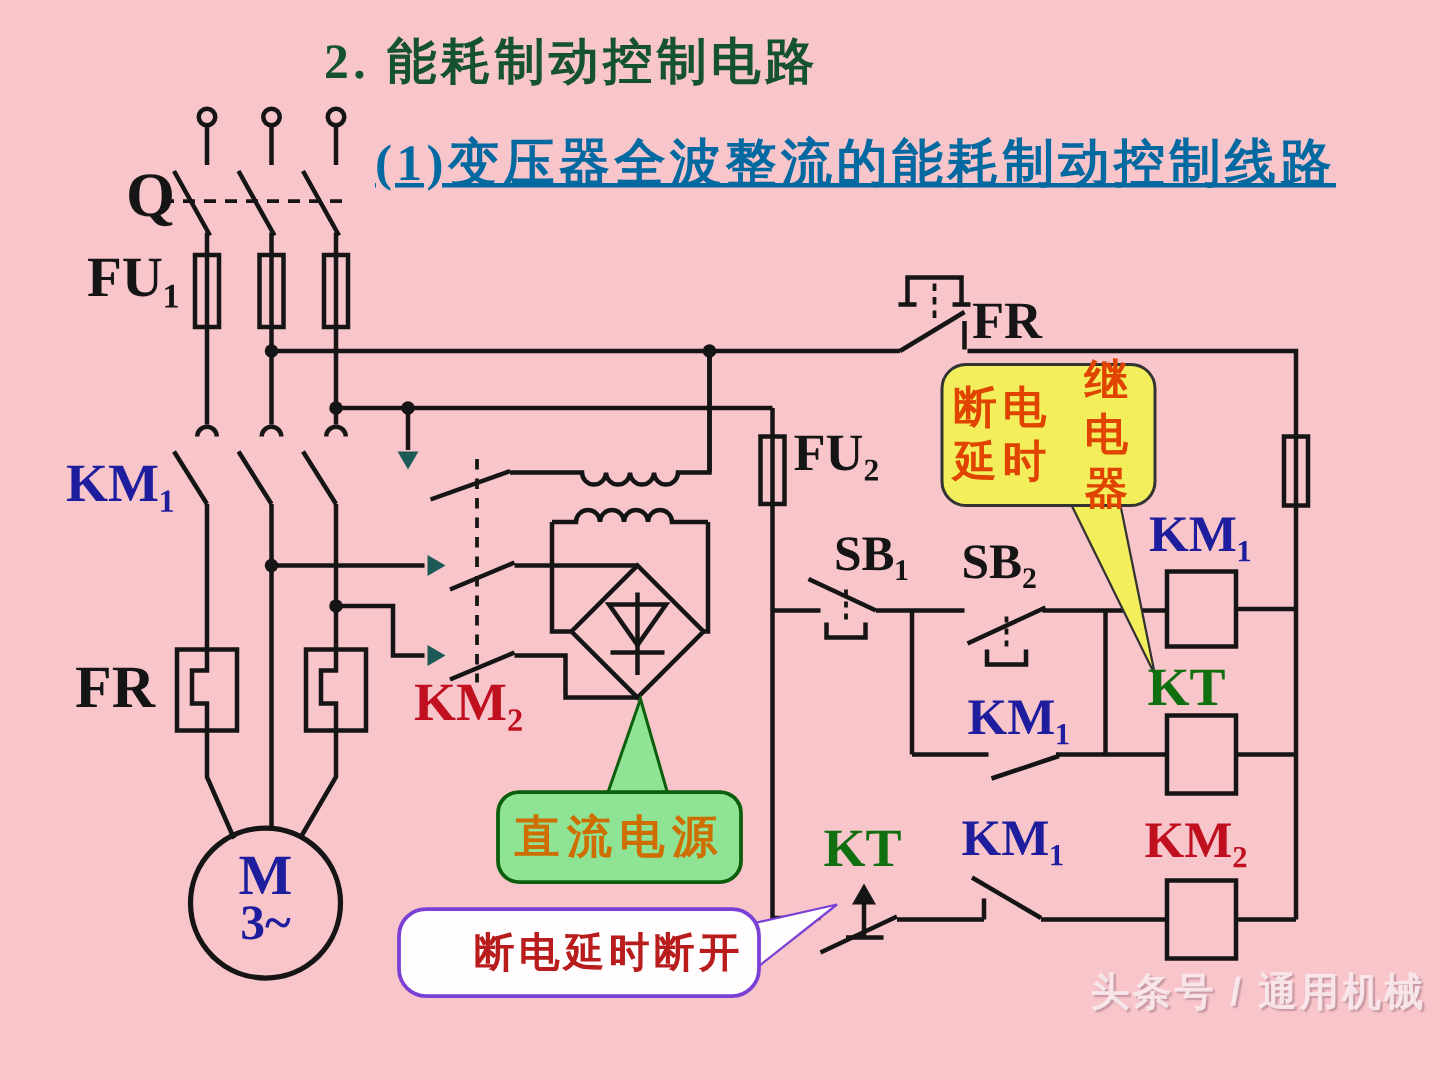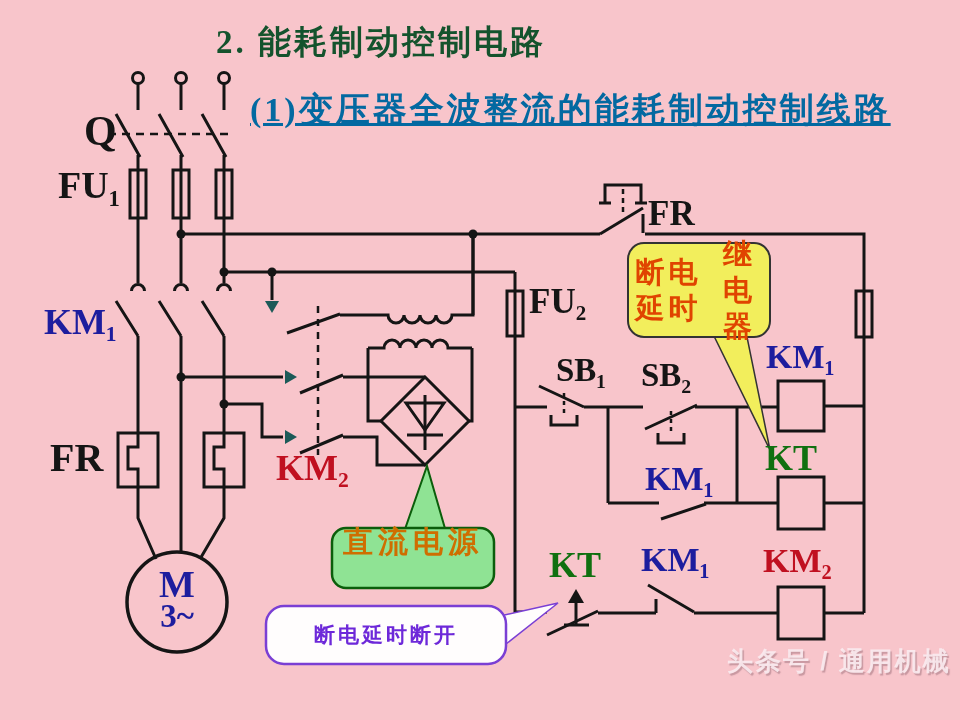--- a/index.html
+++ b/index.html
@@ -11,21 +11,21 @@
   .lbl{position:absolute;font-weight:bold;white-space:nowrap;line-height:1;}
   .black{color:#151515;}
   .blue{color:#1d1d9e;}
   .dkred{color:#c01020;}
   .green{color:#107010;}
   .title{color:#14532d;font-size:33px;letter-spacing:3px;}
   .subtitle{color:#0369a1;font-size:34px;letter-spacing:3px;text-decoration:underline;}
   .bubble-text{position:absolute;display:flex;flex-direction:row;align-items:center;justify-content:center;font-weight:bold;text-align:center;}
   .yellow-text{color:#e04400;font-size:29px;letter-spacing:4px;line-height:1.25;}
   .dc-text{color:#cf6e00;font-size:30px;letter-spacing:5px;}
-  .open-text{color:#6d28d9;font-size:21px;letter-spacing:3px;}
+  .open-text{color:#b91c1c;font-size:27px;letter-spacing:3px;padding-left:20px;}
   .watermark{position:absolute;font-family:"Liberation Sans","DejaVu Sans",sans-serif;font-weight:bold;
     color:rgba(250,235,240,0.9);text-shadow:1.5px 1.5px 1px rgba(160,115,125,0.55);font-size:26px;letter-spacing:2px;}
   svg{position:absolute;left:0;top:0;}
   svg *{vector-effect:none;}
 </style>
 </head>
 <body>
 
 <div class="stage">
 
@@ -201,18 +201,18 @@
   <div class="lbl blue" style="left:766px;top:340px;font-size:34px;">KM₁</div>
   <div class="lbl green" style="left:765px;top:440px;font-size:36px;">KT</div>
   <div class="lbl dkred" style="left:763px;top:544px;font-size:34px;">KM₂</div>
   <div class="lbl green" style="left:549px;top:547px;font-size:36px;">KT</div>
   <div class="lbl blue" style="left:641px;top:543px;font-size:34px;">KM₁</div>
 
   <div class="bubble-text yellow-text" style="left:628px;top:243px;width:142px;height:94px;">
     <div>断电延时</div>
     <div>继电器</div>
   </div>
-  <div class="bubble-text dc-text" style="left:332px;top:512px;width:162px;height:60px;">直流电源</div>
+  <div class="bubble-text dc-text" style="left:332px;top:528px;width:162px;height:60px;">直流电源</div>
   <div class="bubble-text open-text" style="left:266px;top:606px;width:240px;height:58px;">断电延时断开</div>
 
   <div class="watermark" style="left:727px;top:644px;">头条号 / 通用机械</div>
 
 </div>
 
 </body></html>

